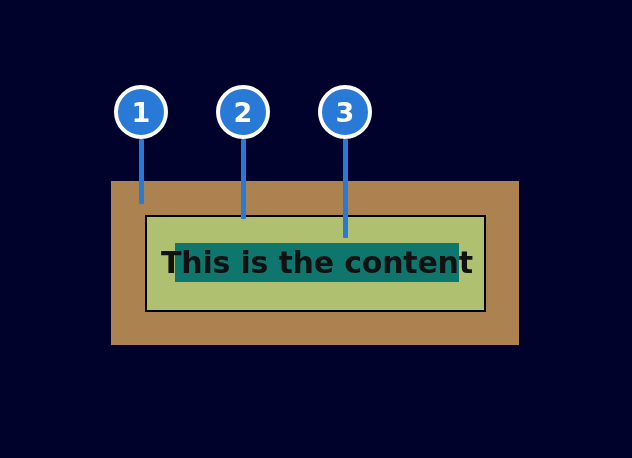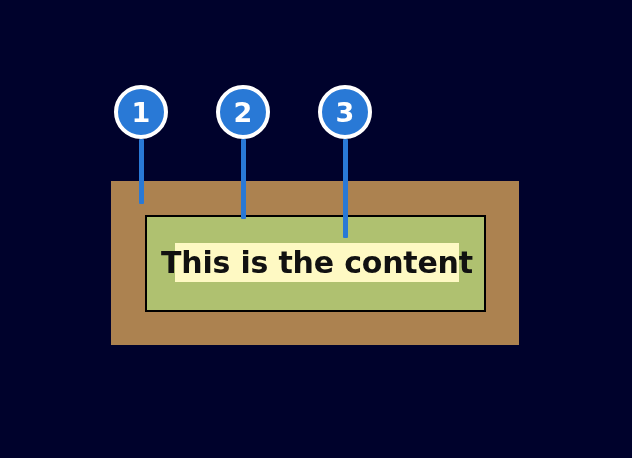--- a/index.html
+++ b/index.html
@@ -72,21 +72,21 @@
 </style>
 </head>
 <body style="background: rgb(0, 2, 44);">
 
 <div id="stage" style="width: 632px; height: 458px; background: rgb(0, 2, 44);">
 
   <div class="outer-box" style="left: 111px; top: 181px; width: 408px; height: 164px; background: rgb(172, 130, 80);"></div>
 
   <div class="inner-box" style="left: 145px; top: 215px; width: 341px; height: 97px; background: rgb(175, 193, 112); border-color: rgb(0, 0, 0);"></div>
 
-  <div class="content-text" style="left: 175px; top: 243px; width: 284px; height: 39px; color: rgb(17, 17, 17); background: #fef9c3;">This is the content</div>
+  <div class="content-text" style="left: 175px; top: 243px; width: 284px; height: 39px; color: rgb(17, 17, 17); background: #0f766e;">This is the content</div>
 
   <div class="leader" style="left: 139px; top: 139px; height: 65px; background: rgb(41, 121, 214);"></div>
   <div class="leader" style="left: 241px; top: 139px; height: 80px; background: rgb(41, 121, 214);"></div>
   <div class="leader" style="left: 343px; top: 139px; height: 99px; background: rgb(41, 121, 214);"></div>
 
   <div class="badge" style="left: 114px; top: 85px; background: rgb(41, 121, 214); border-color: rgb(255, 255, 255);">1</div>
   <div class="badge" style="left: 216px; top: 85px; background: rgb(41, 121, 214); border-color: rgb(255, 255, 255);">2</div>
   <div class="badge" style="left: 318px; top: 85px; background: rgb(41, 121, 214); border-color: rgb(255, 255, 255);">3</div>
 
 </div>

